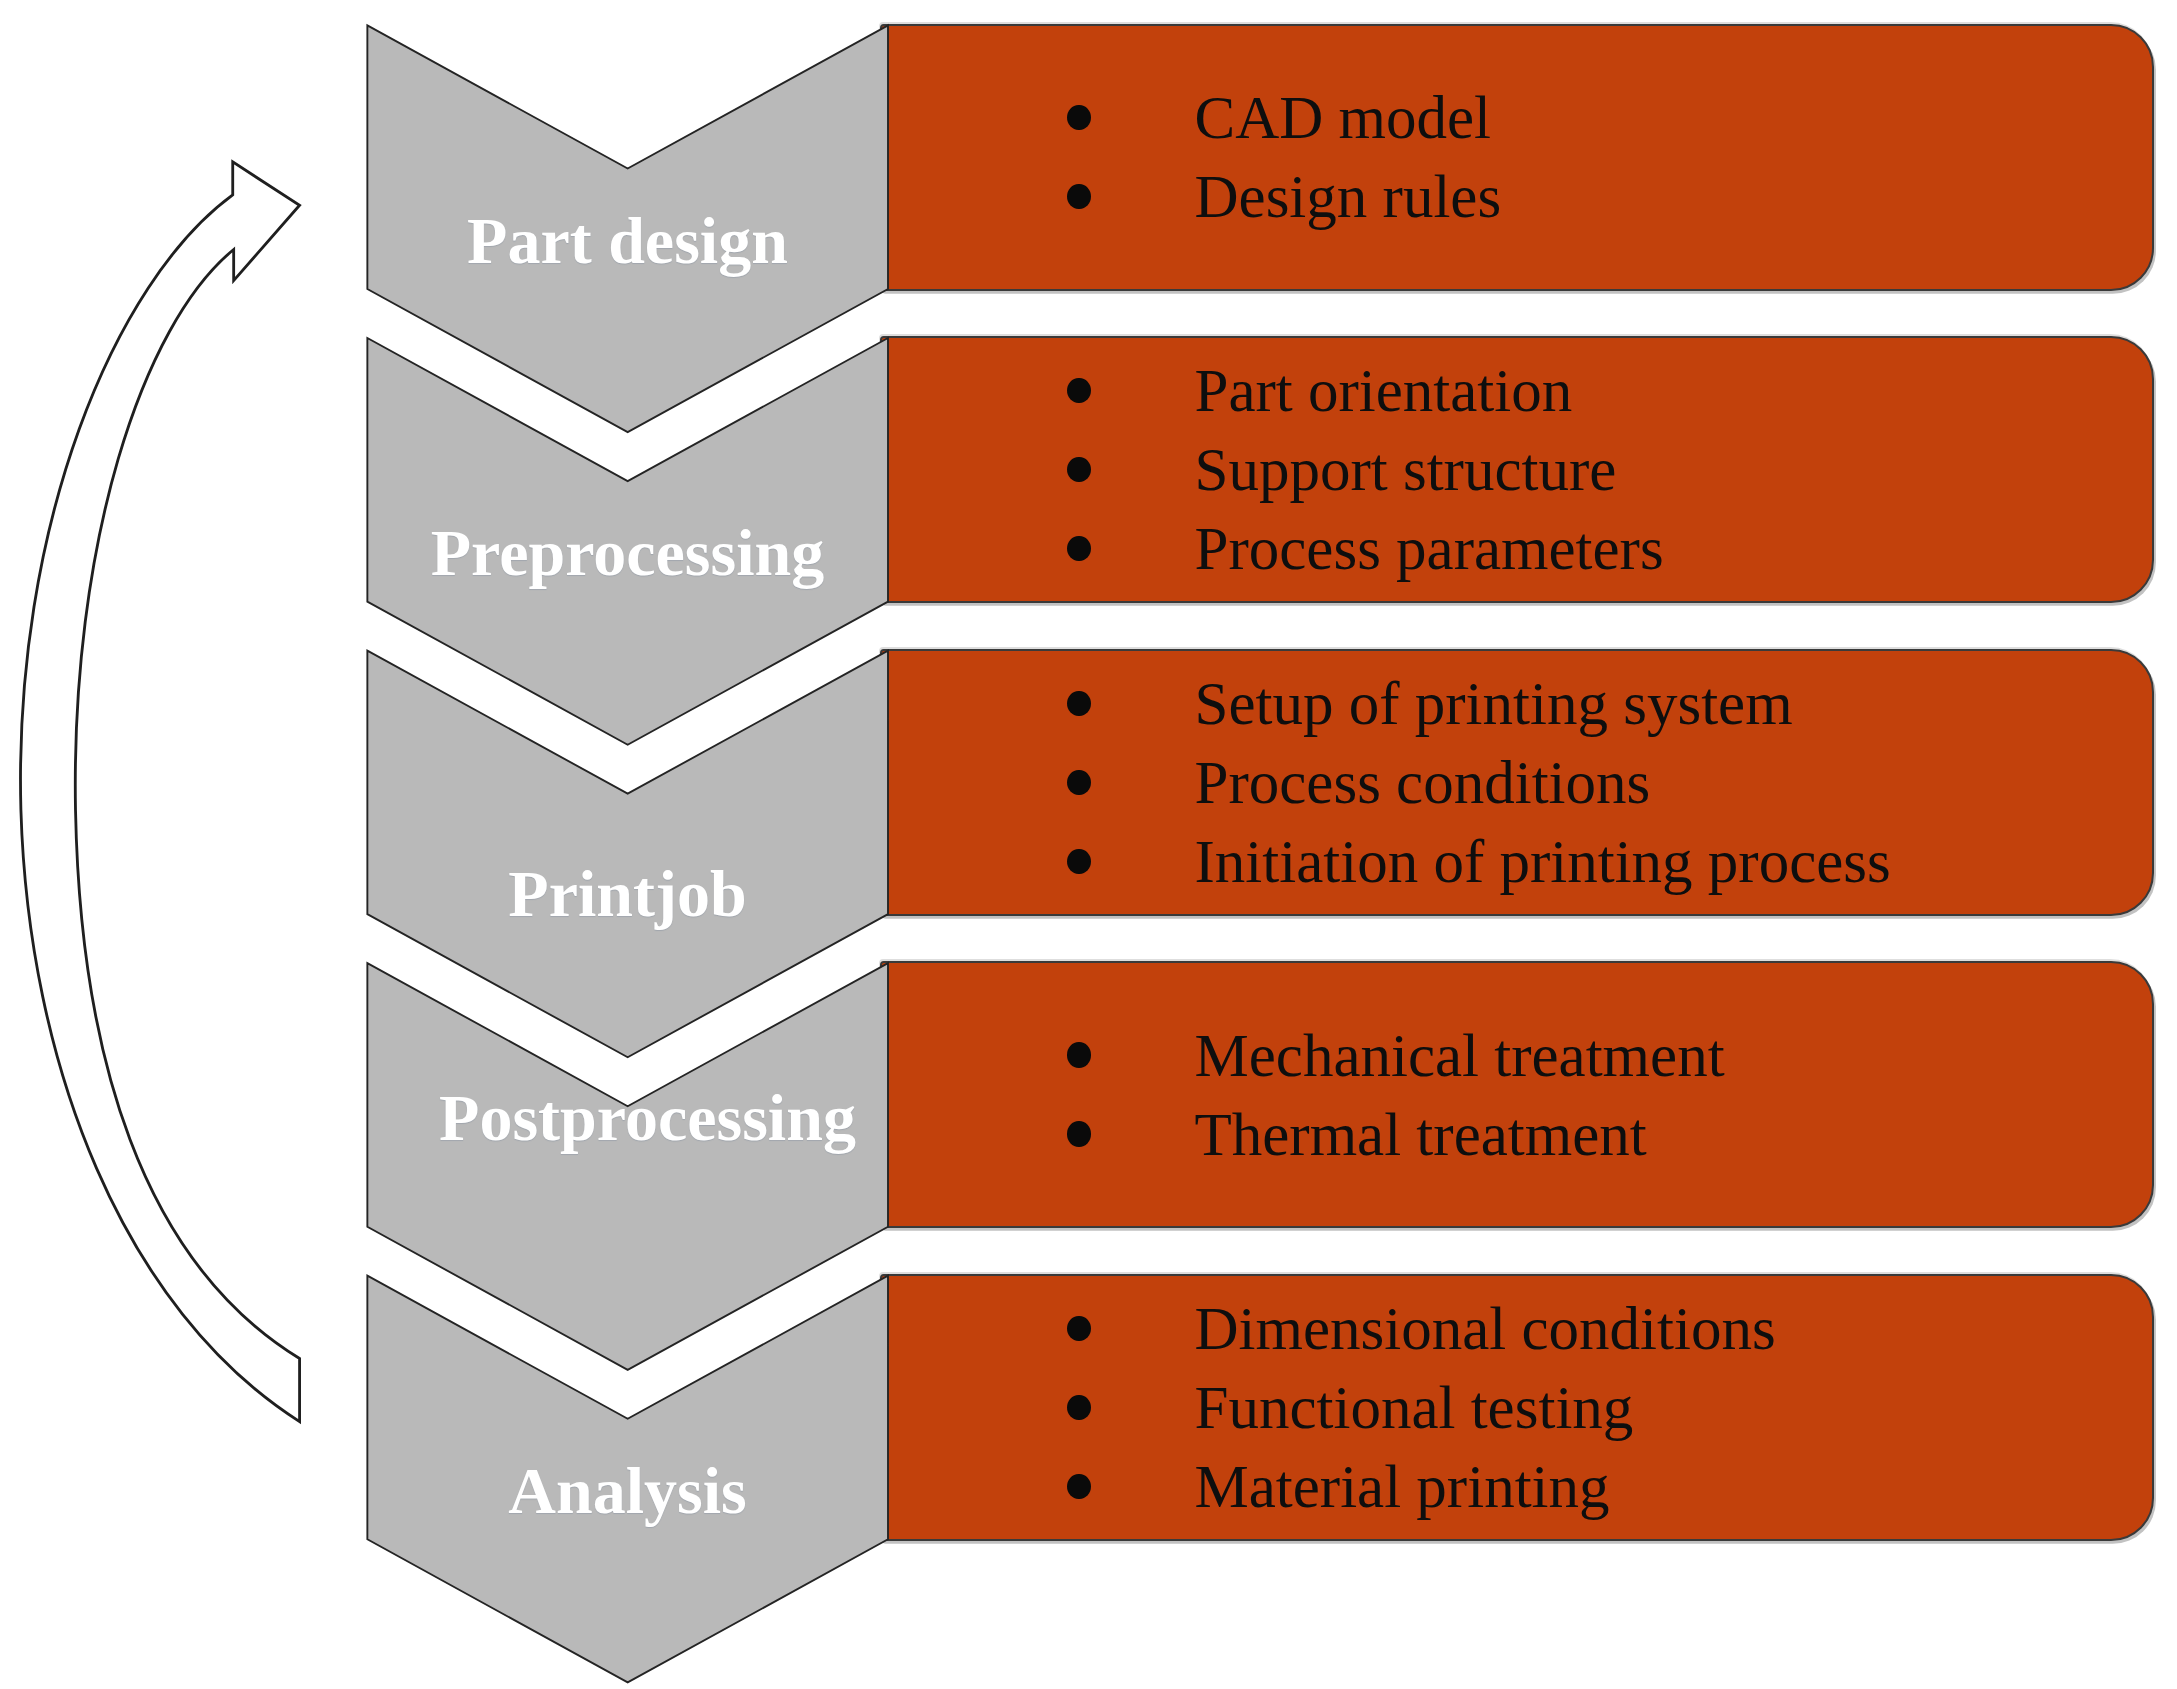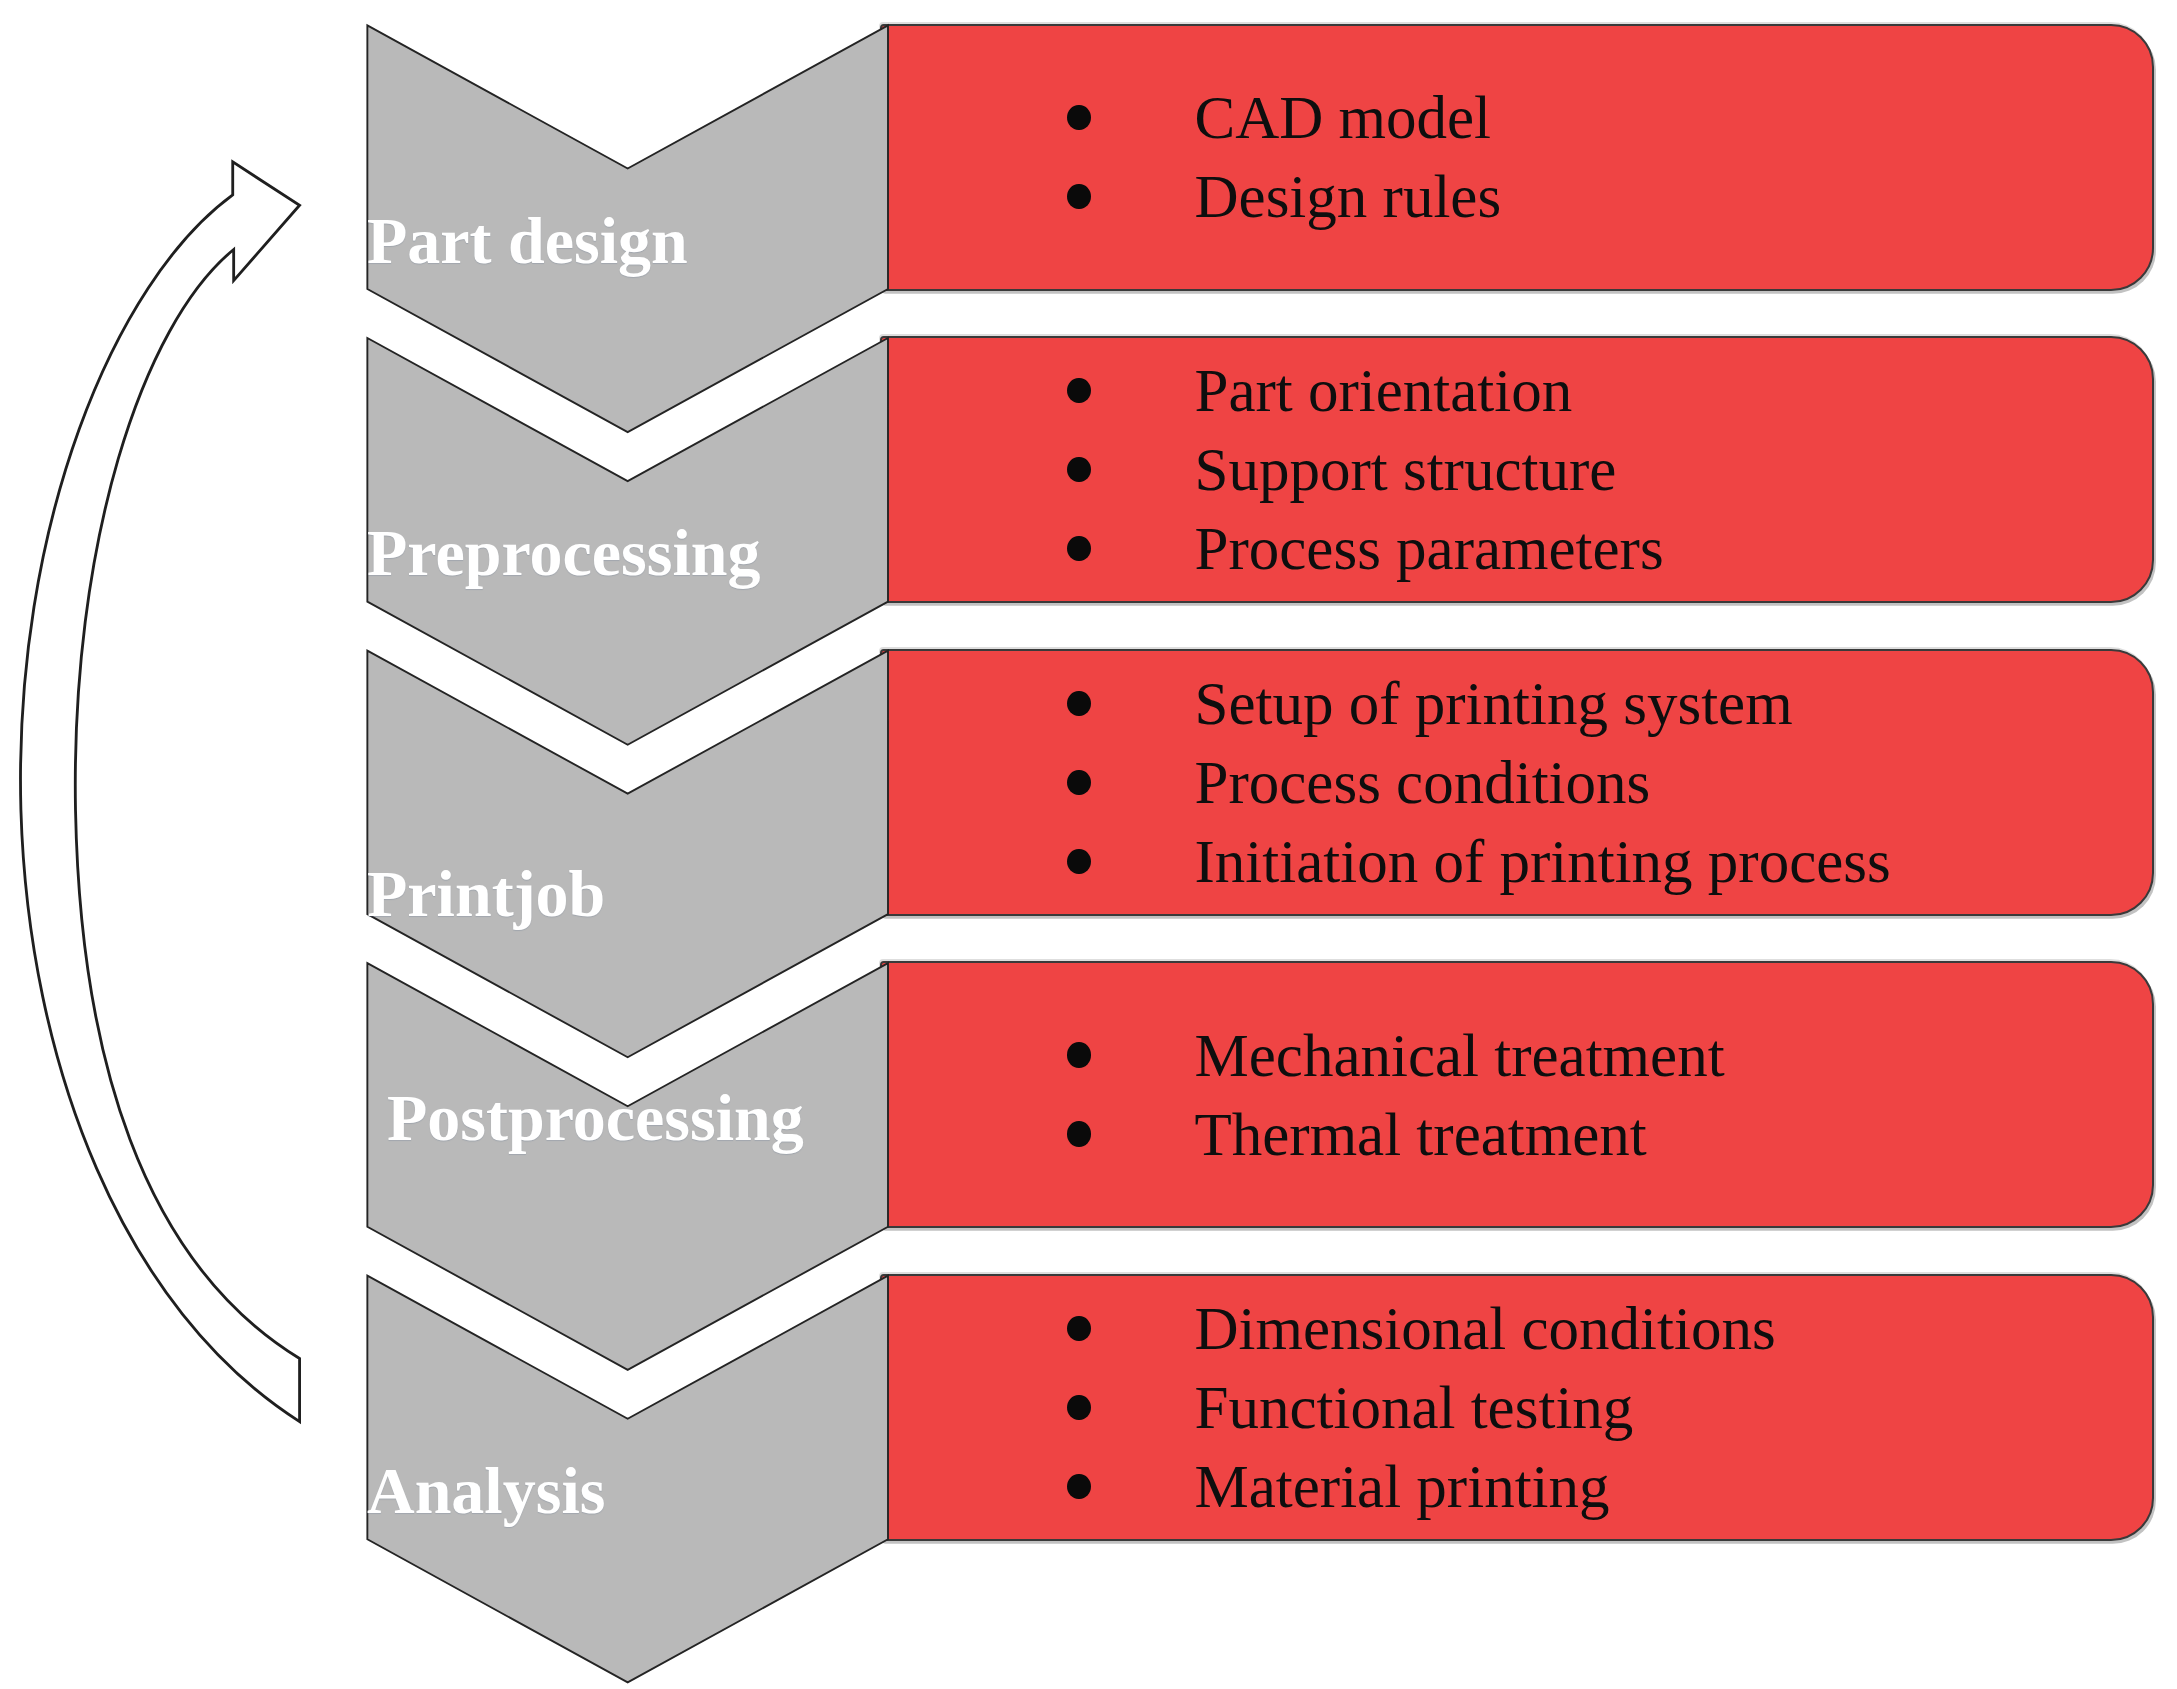--- a/index.html
+++ b/index.html
@@ -22,21 +22,21 @@
     height: 1689px;
     z-index: 2;
   }
   #rows { position: absolute; left:0; top:0; width:100%; height:100%; }
   .detail-box {
     position: absolute;
     left: 880px;
     width: 1274px;
     height: 267px;
     box-sizing: border-box;
-    background: #ef4444;
+    background: #c2410c;
     border: 2.8px solid #3a3a3a;
     border-radius: 3.8px 43px 43px 3.8px;
     box-shadow: 1.9px 2.8px 0 rgba(120,120,120,0.45), -0.9px -1.9px 0 rgba(160,160,160,0.35);
     display: flex;
     align-items: center;
     z-index: 1;
   }
   .detail-list {
     list-style: none;
     margin: 0;
@@ -62,21 +62,21 @@
     color: #0e0e0e;
     white-space: nowrap;
     line-height: 79px;
   }
   .chevron-label {
     position: absolute;
     left: 367px;
     width: 521px;
     height: 79px;
     line-height: 79px;
-    text-align: left;
+    text-align: center;
     font-size: 66px;
     font-weight: bold;
     color: #ffffff;
     z-index: 3;
     white-space: nowrap;
     text-shadow: 0 0.9px 0.9px rgba(90,110,140,0.25);
   }
 </style>
 </head>
 <body>

